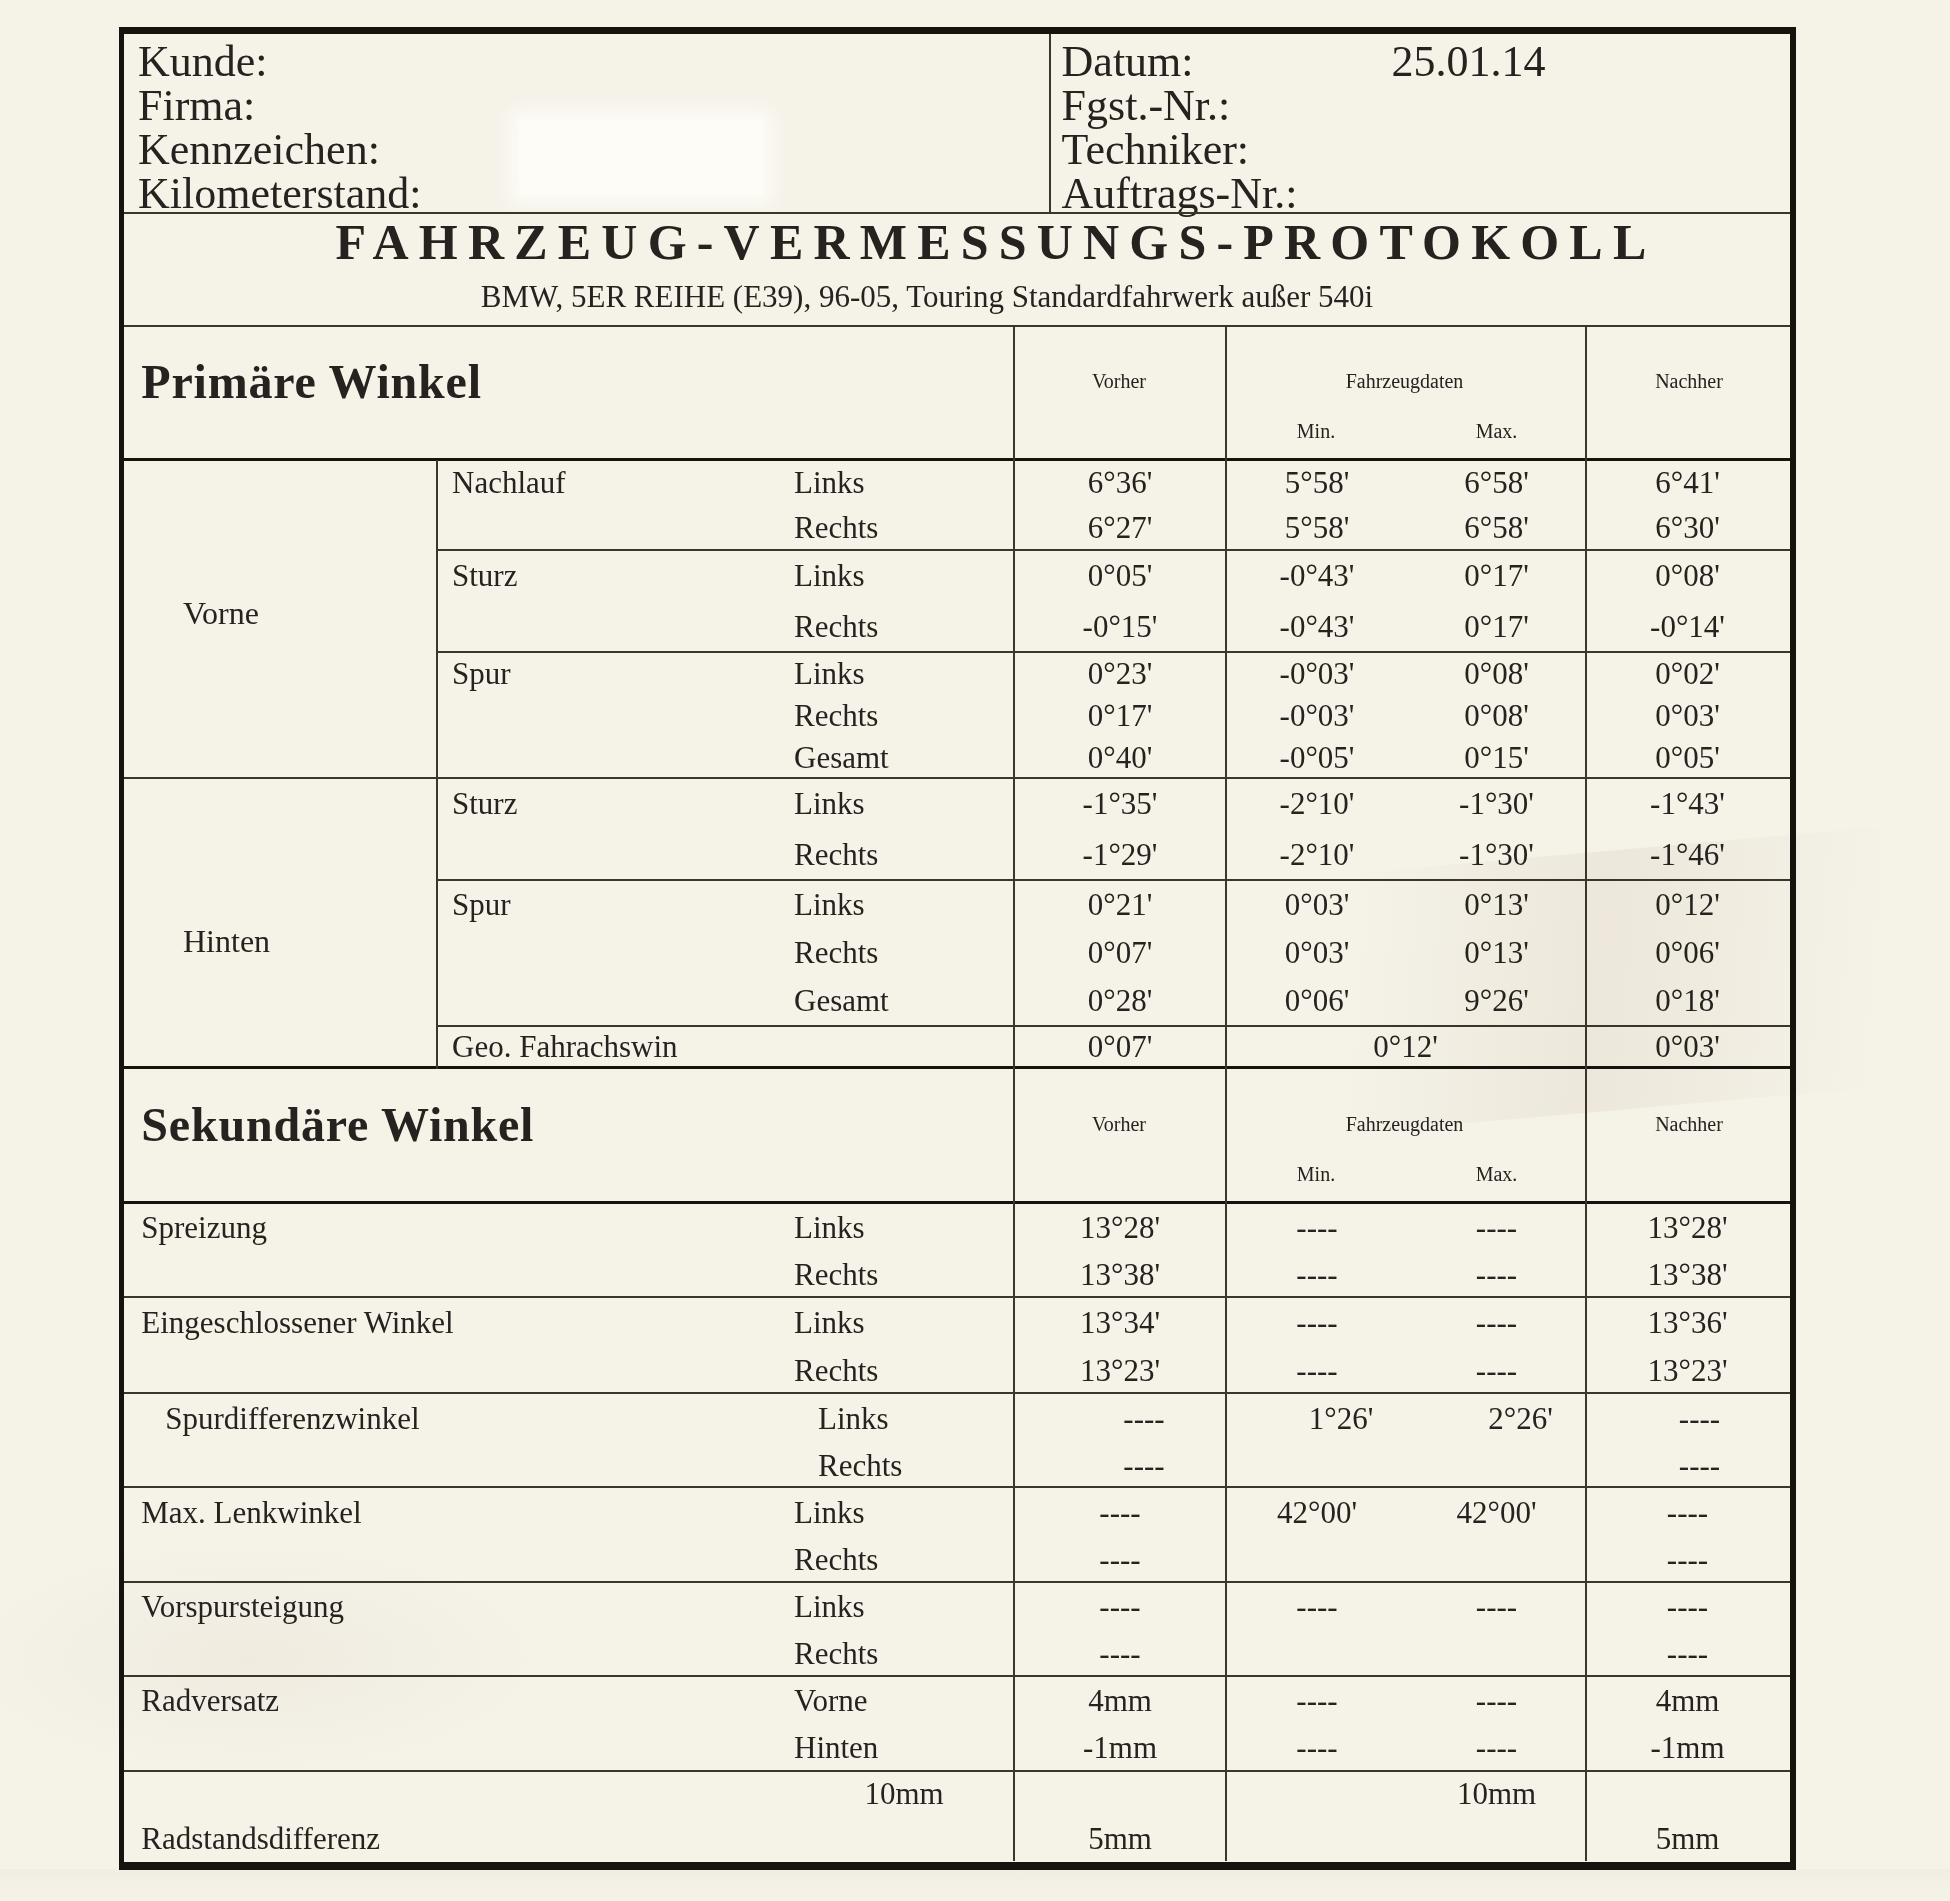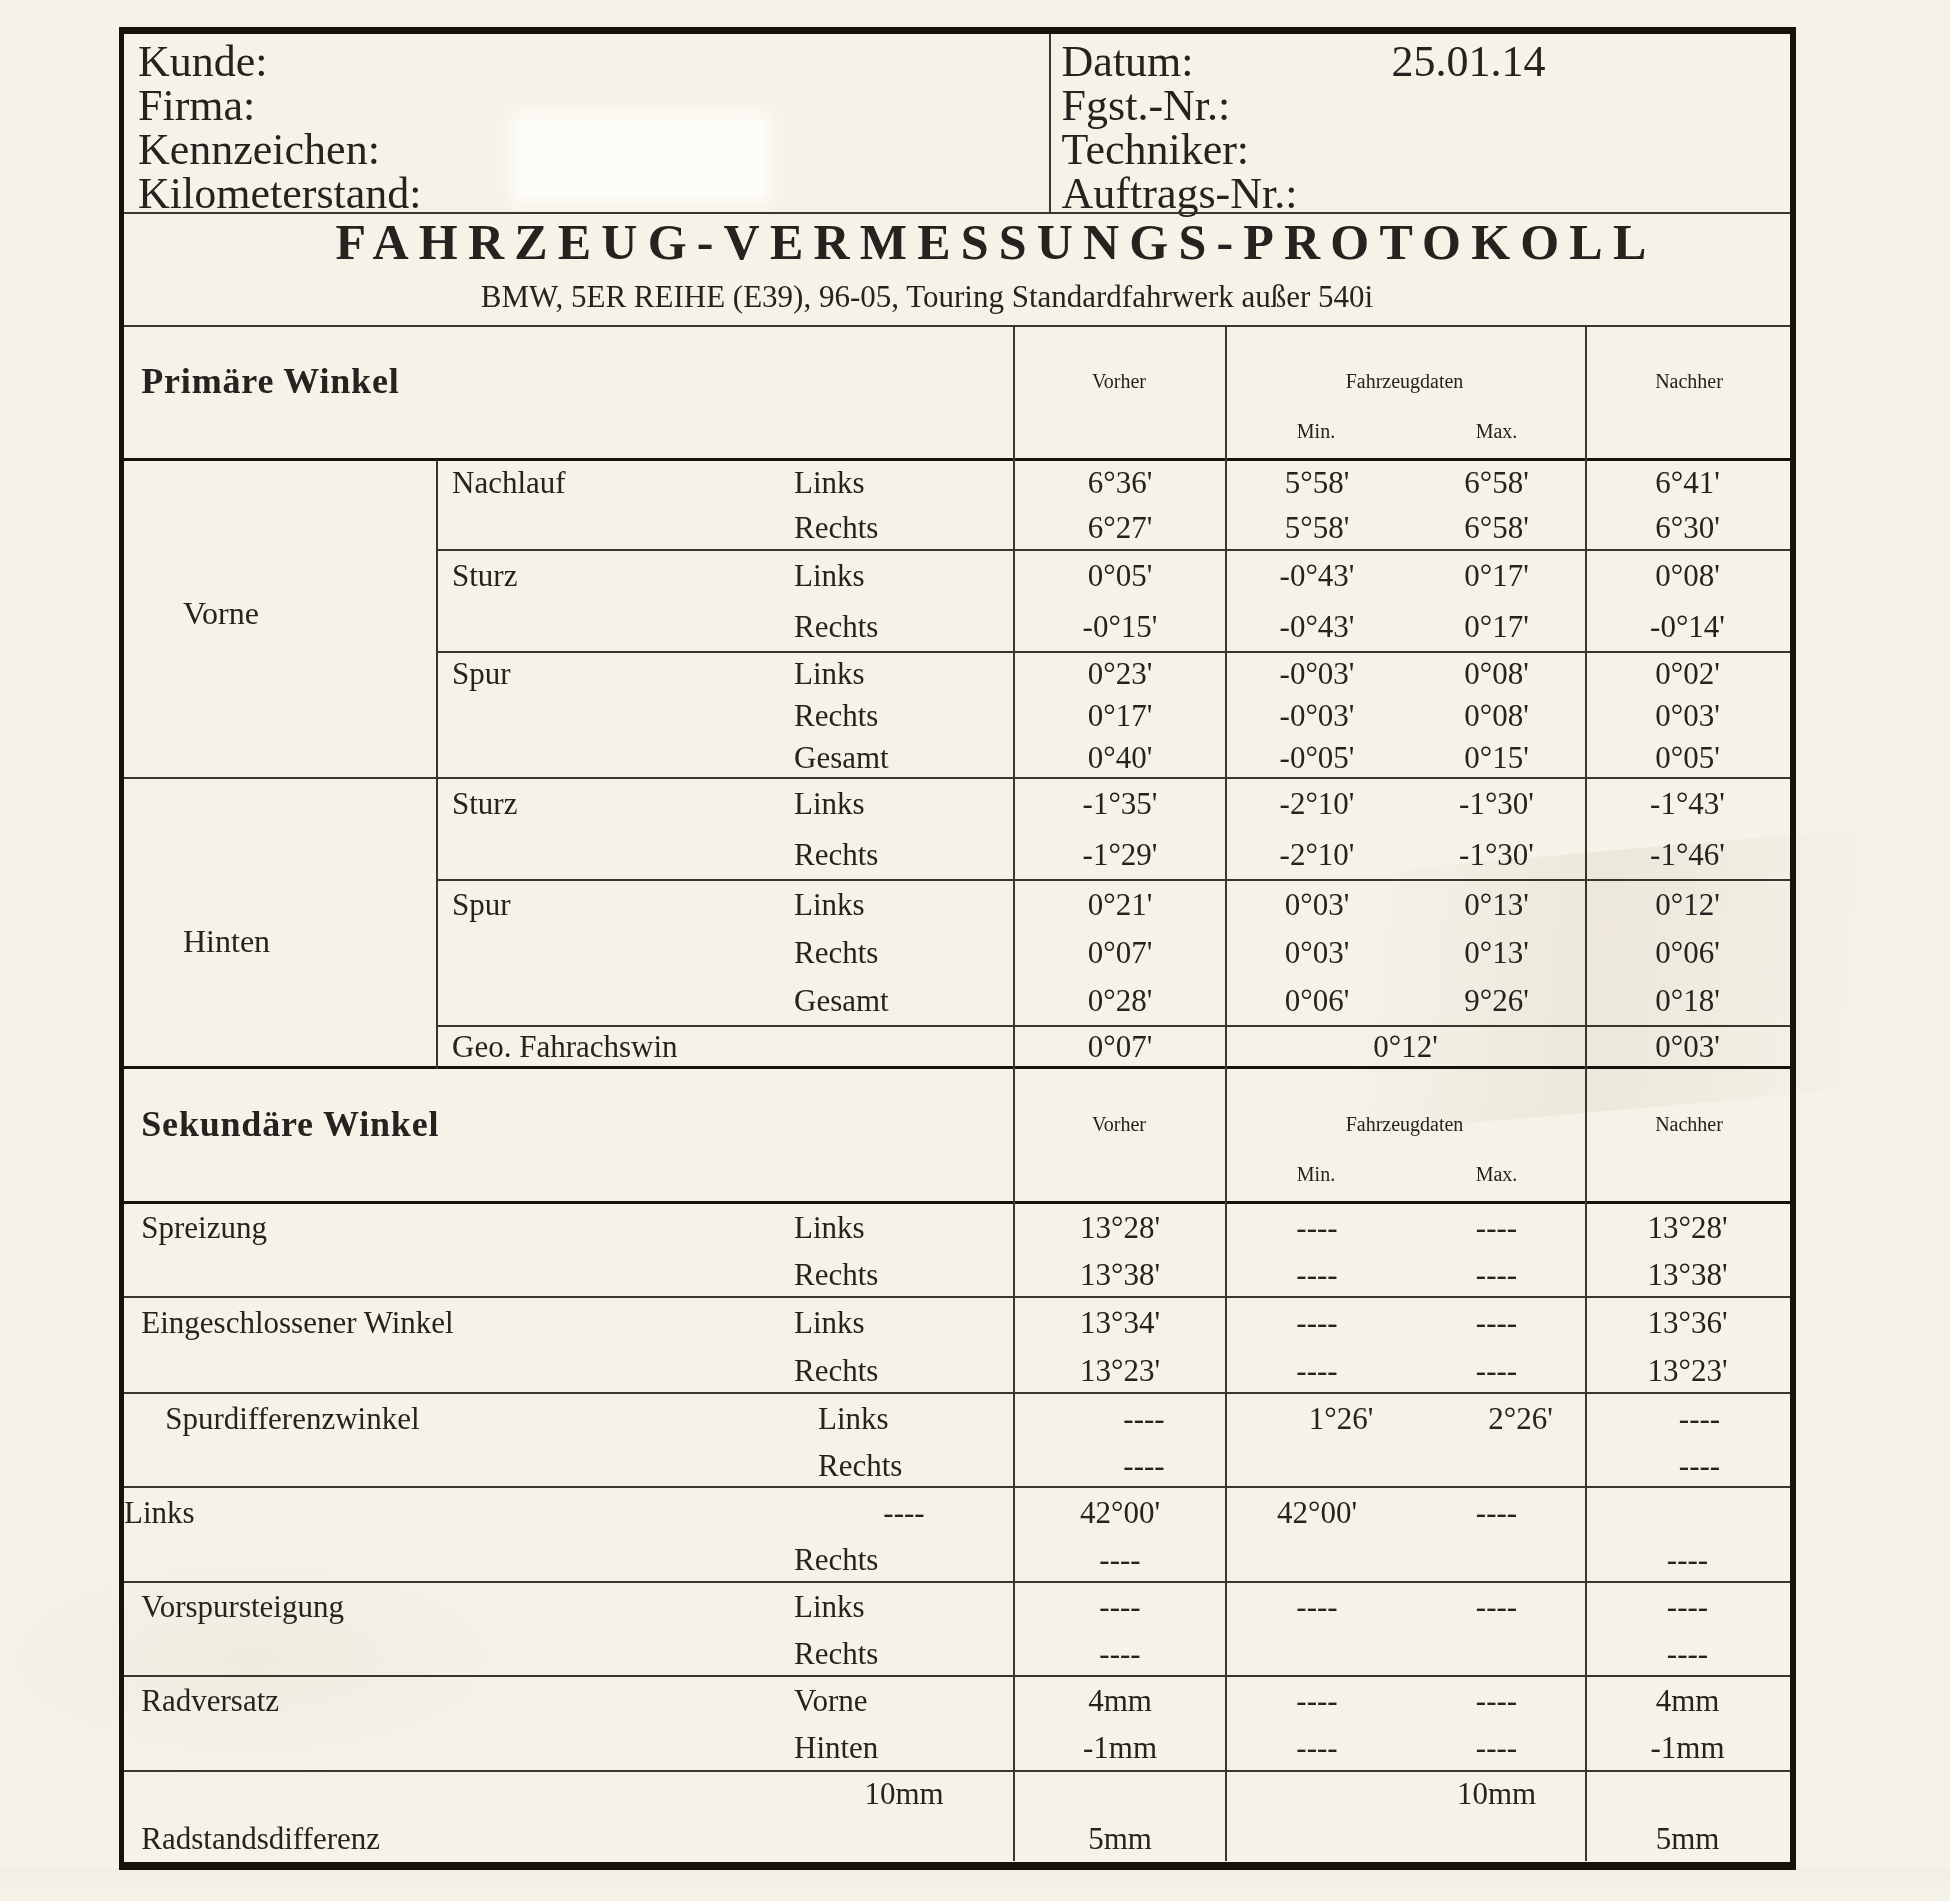--- a/index.html
+++ b/index.html
@@ -78,21 +78,21 @@
   .titleband{top:180px;height:112px;}
   .title-main{position:absolute;top:28px;left:0;right:0;text-align:center;
     font-size:50px;font-weight:700;letter-spacing:10.2px;transform:translate(39px,-50%);white-space:nowrap;}
   .title-sub{position:absolute;top:83px;left:0;right:0;text-align:center;
     font-size:31px;transform:translate(-30px,-50%);white-space:nowrap;}
 
   
   .pheader{top:292px;height:131px;}
   .sheader{top:1035px;height:131px;}
   .sec-title{position:absolute;left:17.3px;top:55px;transform:translateY(-50%);
-    font-size:36px;font-weight:700;letter-spacing:0.8px;white-space:nowrap;}
+    font-size:48px;font-weight:700;letter-spacing:0.8px;white-space:nowrap;}
   .colhead{position:absolute;text-align:center;font-size:20px;transform:translateY(-50%);}
   .ch-vorher{left:889px;width:212px;top:55px;}
   .ch-fzd{left:1101px;width:359px;top:55px;}
   .ch-min{left:1101px;width:182px;top:105px;}
   .ch-max{left:1284px;width:177px;top:105px;}
   .ch-nachher{left:1461px;width:208px;top:55px;}
 
   
   .pbody{top:426px;height:609px;}
   .sbody{top:1170px;height:657px;}
@@ -386,20 +386,21 @@
               <div class="cell lbl"></div>
               <div class="cell side">Rechts</div>
               <div class="cell num">----</div>
               <div class="cell num"></div>
               <div class="cell num"></div>
               <div class="cell num">----</div>
             </div>
           </div>
           <div class="tgroup">
             <div class="trow s">
+              <div class="cell lbl">Max. Lenkwinkel</div>
               <div class="cell side">Links</div>
               <div class="cell num">----</div>
               <div class="cell num">42°00'</div>
               <div class="cell num">42°00'</div>
               <div class="cell num">----</div>
             </div>
             <div class="trow s">
               <div class="cell lbl"></div>
               <div class="cell side">Rechts</div>
               <div class="cell num">----</div>

